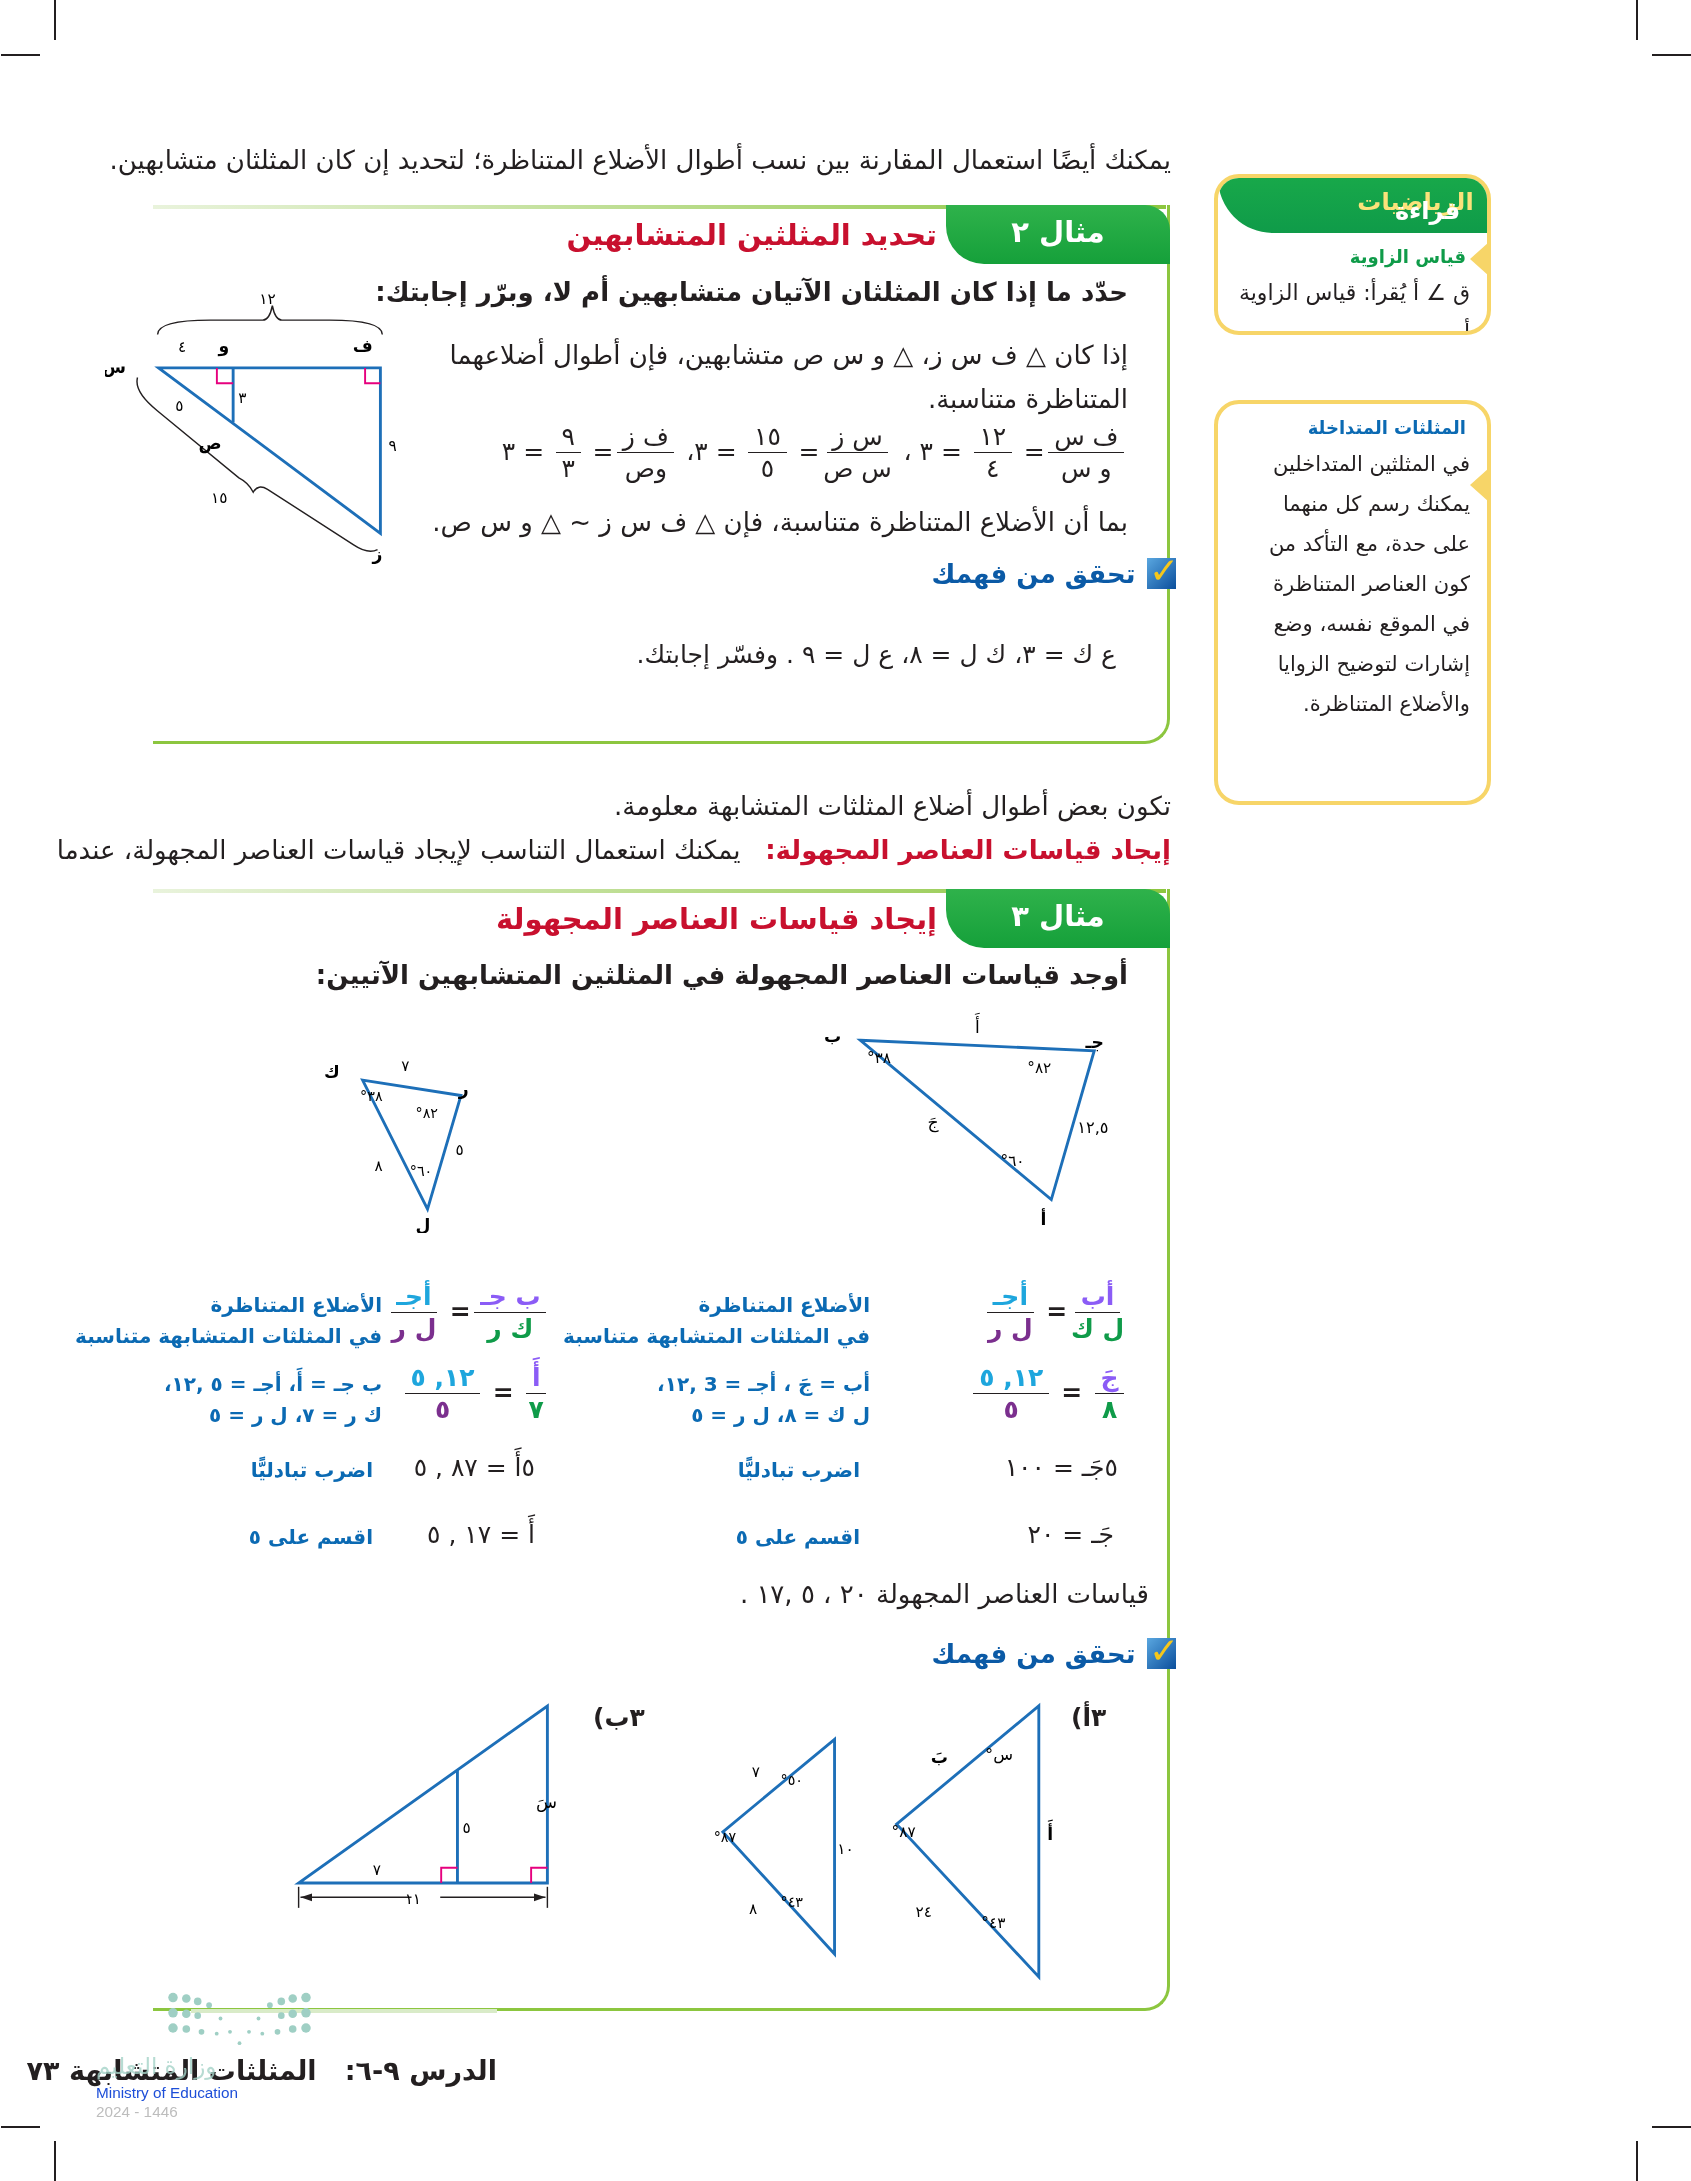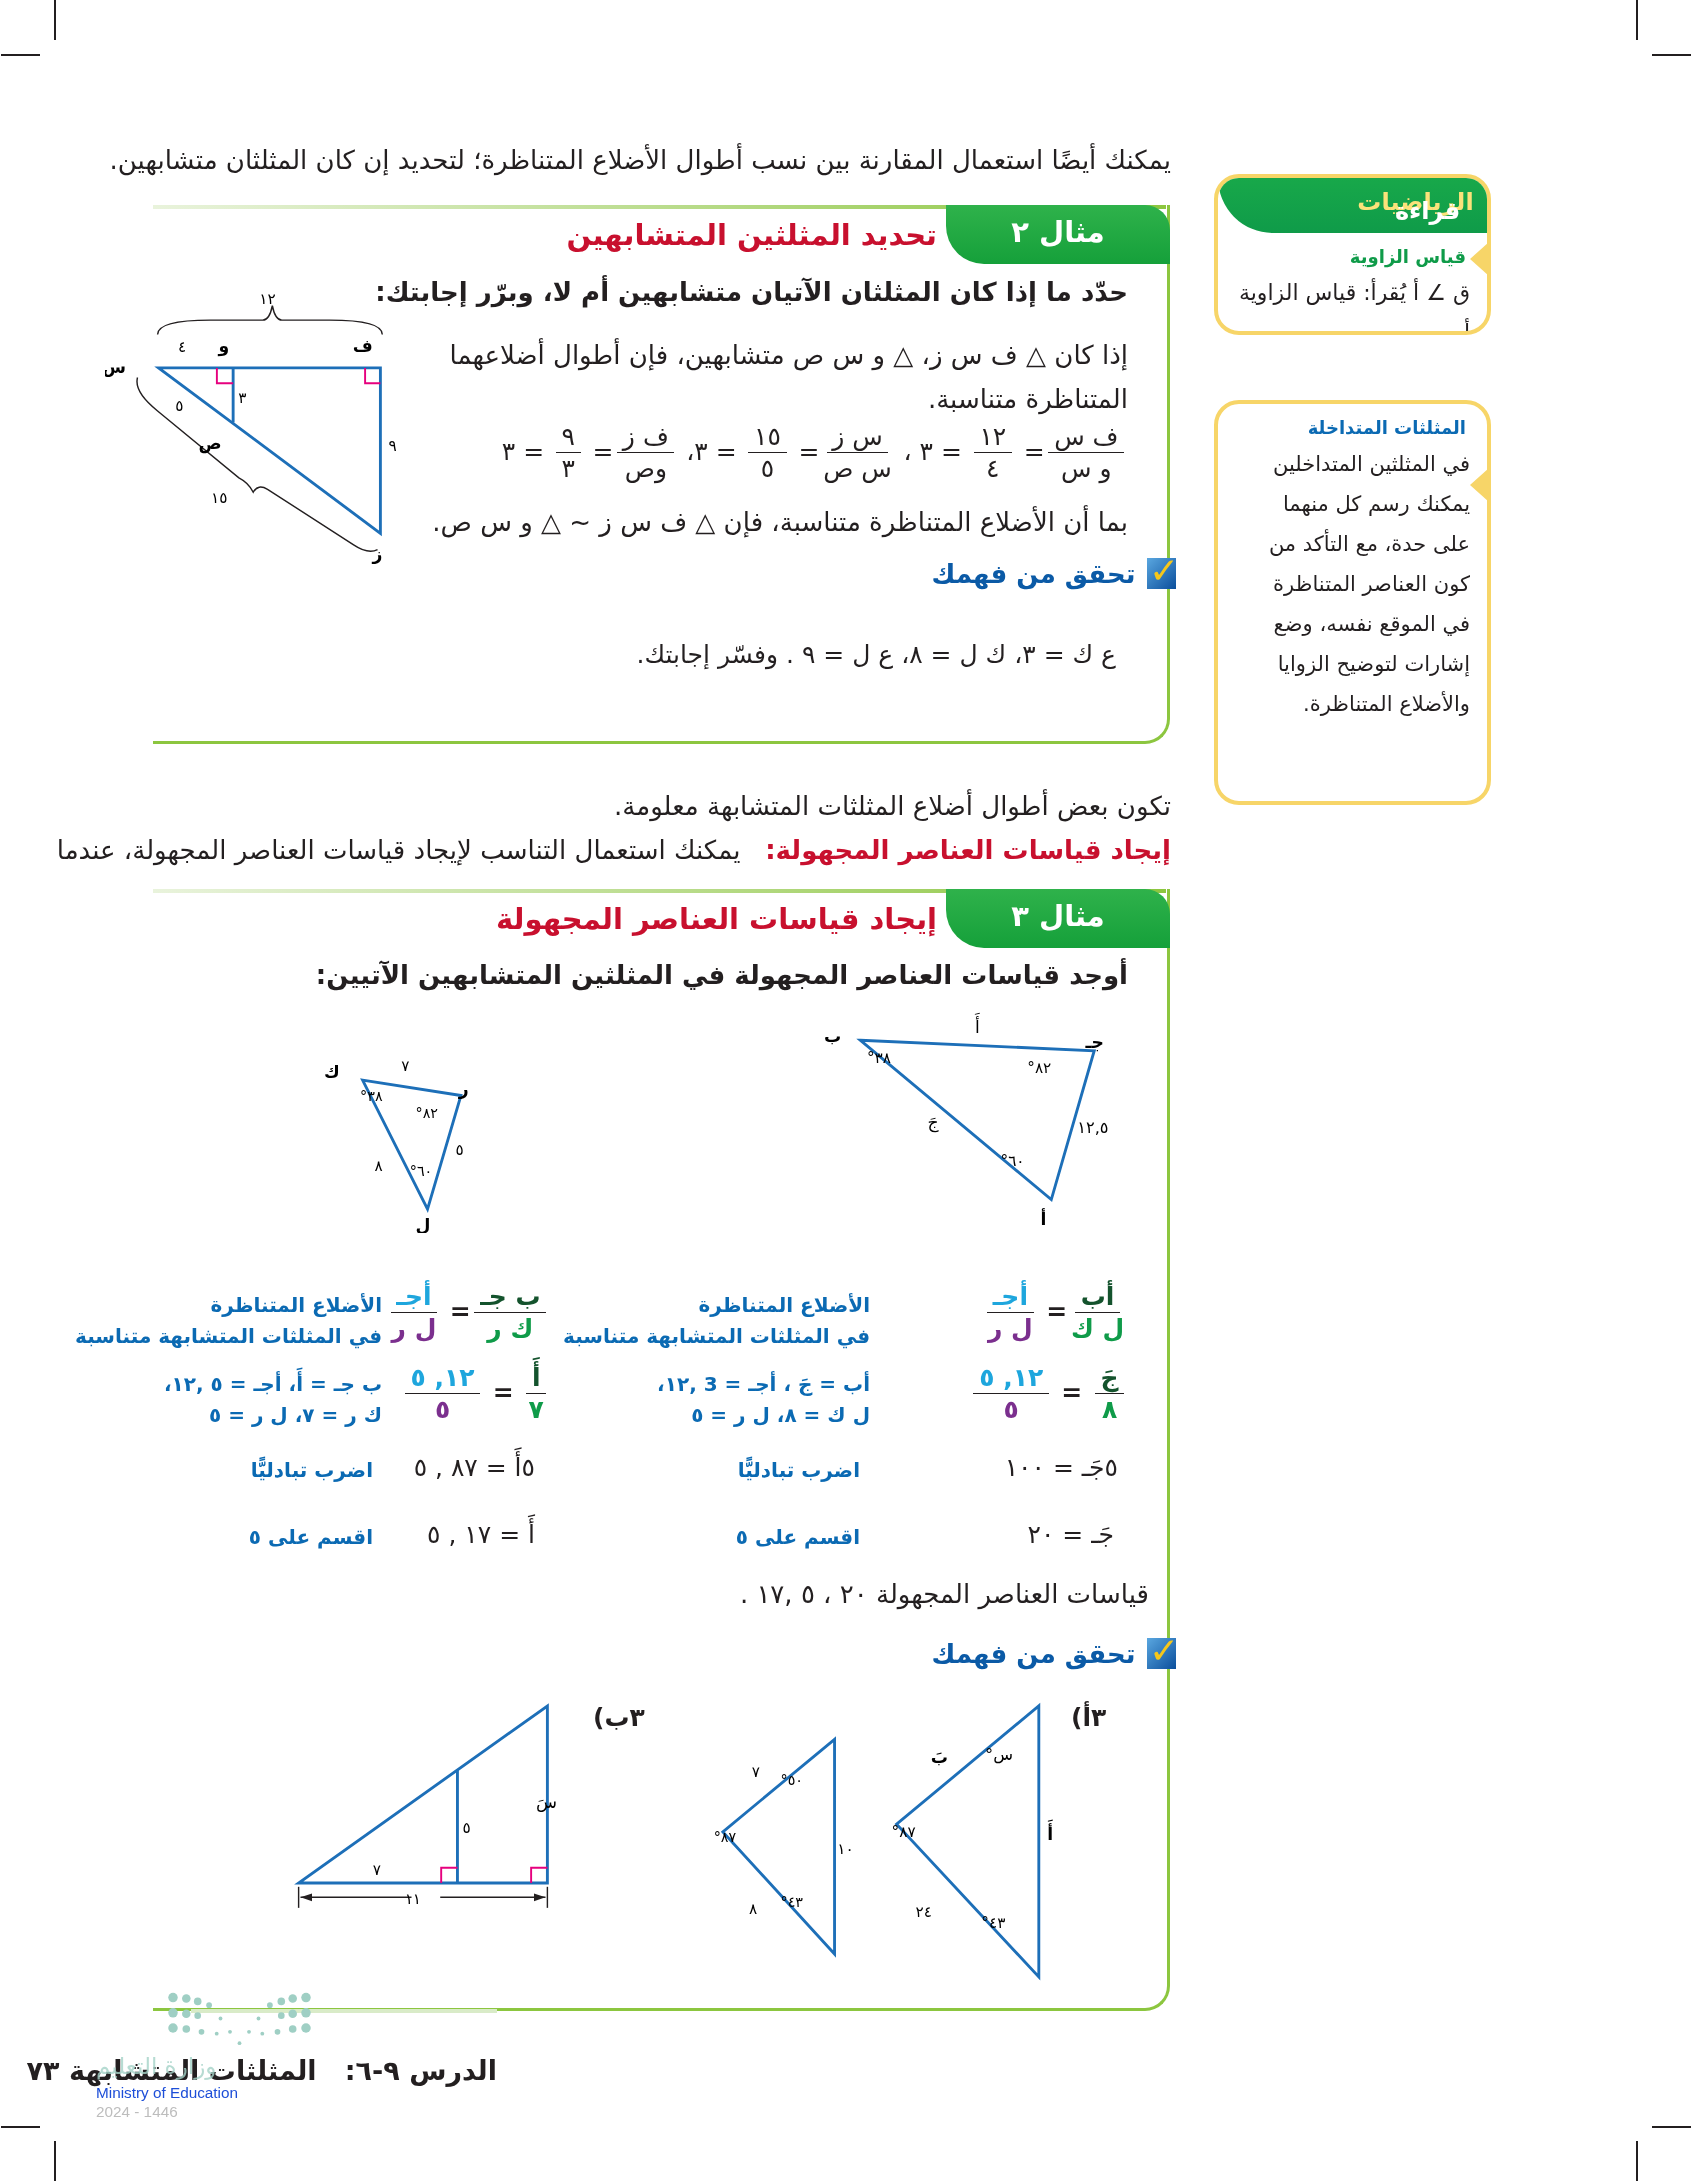--- a/index.html
+++ b/index.html
@@ -20,21 +20,21 @@
   .frame-top{position:absolute;height:3.8px;background:linear-gradient(to left,#8cc63f,#e9f3dc);}
   .ex-tab{position:absolute;height:59px;background:linear-gradient(#2fb24b,#15a03a);border-top-right-radius:25px;border-bottom-left-radius:38px;color:#fff;font-weight:bold;font-size:29px;text-align:center;line-height:55px;}
   .ex-title{position:absolute;color:#c8102e;font-weight:bold;font-size:29px;white-space:nowrap;}
   .check-head{position:absolute;display:flex;align-items:center;gap:11.5px;direction:rtl;}
   .check-box{width:29px;height:31px;background:linear-gradient(135deg,#5aa7e0,#0b4f9c);position:relative;}
   .check-box::after{content:"✓";position:absolute;left:1.9px;top:-7.6px;color:#f6c71a;font-size:36px;font-weight:bold;}
   .check-label{color:#0b5aa6;font-weight:bold;font-size:26px;}
   .frac{display:inline-flex;flex-direction:column;align-items:center;vertical-align:middle;margin:0 3.8px;}
   .frac .n{border-bottom:1.9px solid #231f20;padding:0 5.7px;line-height:31px;}
   .frac .d{line-height:31px;}
-  .red{color:#14532d;} .cyan{color:#1ea6dd;} .green{color:#0f9b49;} .purple{color:#7b2f8e;}
+  .red{color:#8b5cf6;} .cyan{color:#1ea6dd;} .green{color:#0f9b49;} .purple{color:#7b2f8e;}
   .step{position:absolute;font-size:25px;white-space:nowrap;}
   .note{position:absolute;font-size:20px;color:#0b6ab3;font-weight:bold;white-space:nowrap;text-align:right;line-height:31px;}
   svg text{font-family:"DejaVu Sans",sans-serif;}
 </style>
 </head>
 <body>
 
 <div class="crop" style="left:54px;top:0;width:1.9px;height:40px;"></div>
 <div class="crop" style="left:0;top:54px;width:40px;height:1.9px;"></div>
 <div class="crop" style="left:1636px;top:0;width:1.9px;height:40px;"></div>

